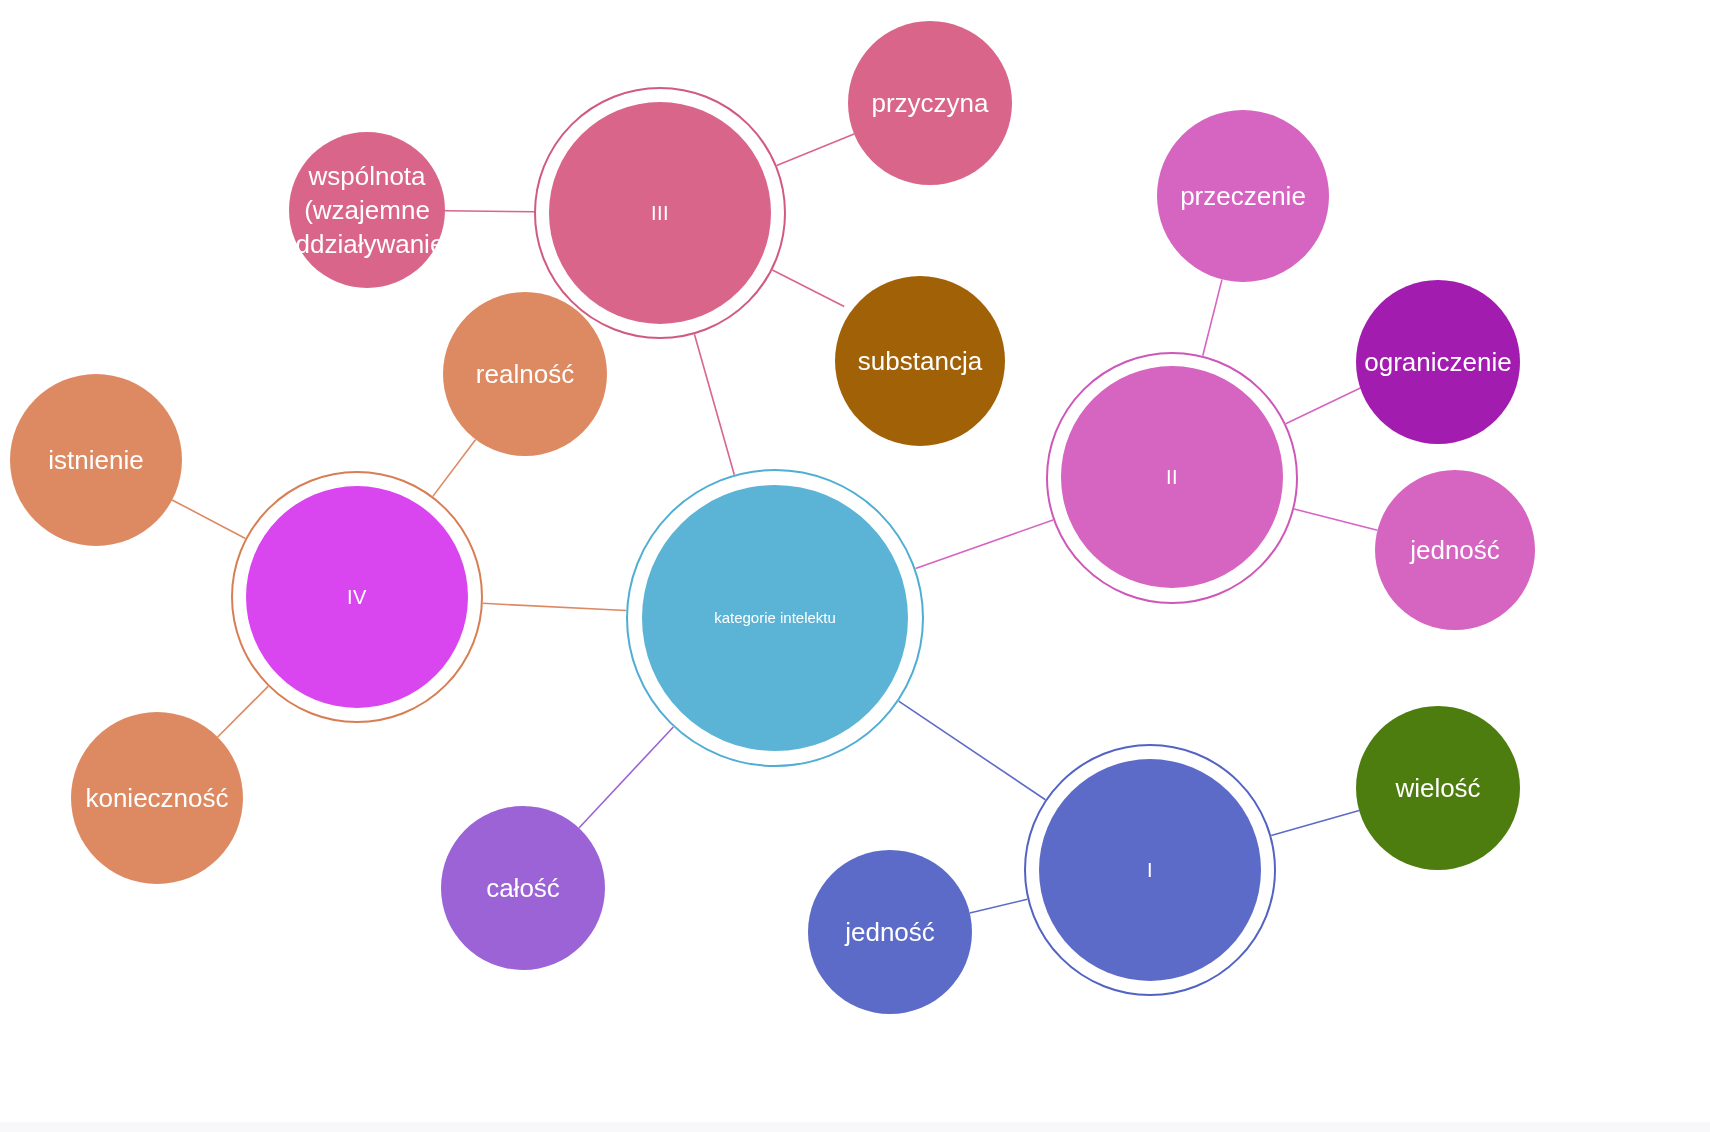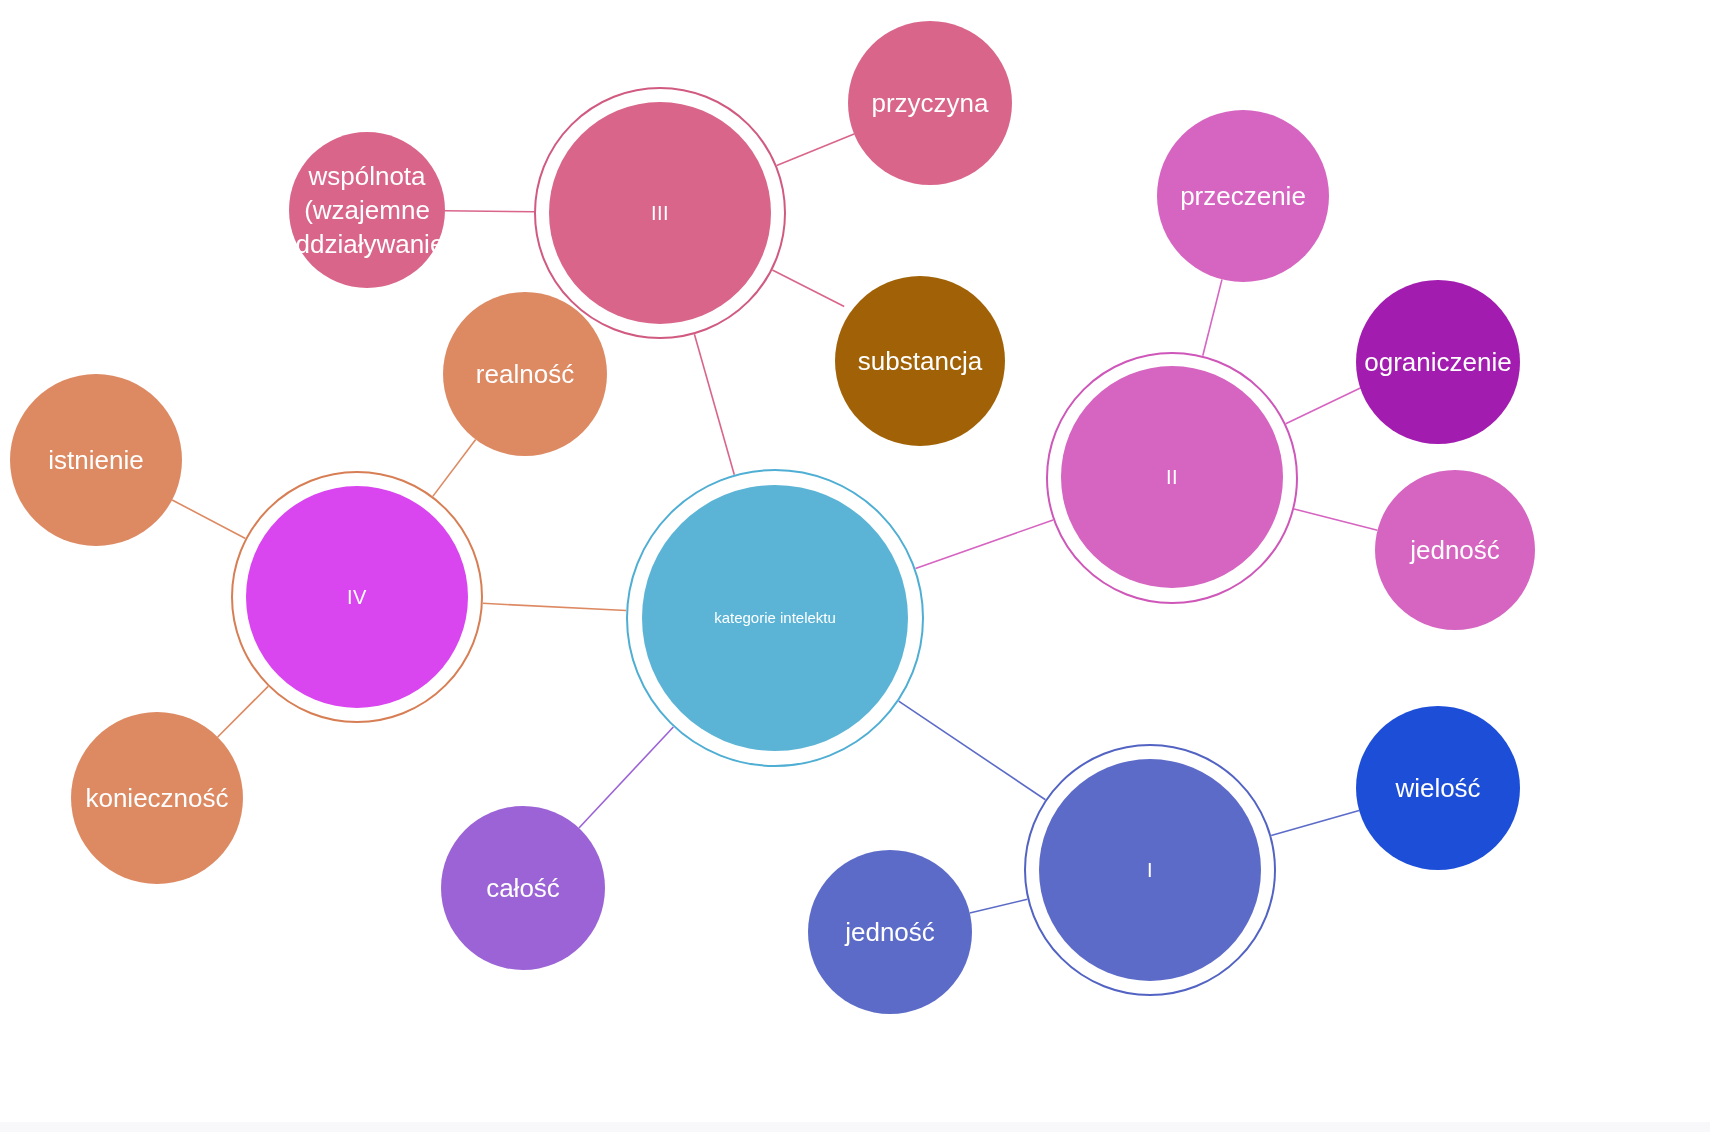--- a/index.html
+++ b/index.html
@@ -115,21 +115,21 @@
       <div class="node leaf" style="left: 1356px; top: 280px; width: 164px; height: 164px; background: #a21caf;">
         <span class="node-label">ograniczenie</span>
       </div>
       <div class="node leaf" style="left: 1375px; top: 470px; width: 160px; height: 160px; background: rgb(214, 100, 193);">
         <span class="node-label">jedność</span>
       </div>
       <div class="ring" style="left: 1024px; top: 744px; width: 252px; height: 252px; border-color: rgb(82, 99, 195);"></div>
       <div class="node hub" style="left: 1039px; top: 759px; width: 222px; height: 222px; background: rgb(92, 107, 200);">
         <span class="node-label">I</span>
       </div>
-      <div class="node leaf" style="left: 1356px; top: 706px; width: 164px; height: 164px; background: #1d4ed8;">
+      <div class="node leaf" style="left: 1356px; top: 706px; width: 164px; height: 164px; background: #4d7c0f;">
         <span class="node-label">wielość</span>
       </div>
       <div class="node leaf" style="left: 808px; top: 850px; width: 164px; height: 164px; background: rgb(92, 107, 200);">
         <span class="node-label">jedność</span>
       </div>
       <div class="ring" style="left: 231px; top: 471px; width: 252px; height: 252px; border-color: rgb(215, 126, 85);"></div>
       <div class="node hub" style="left: 246px; top: 486px; width: 222px; height: 222px; background: #d946ef;">
         <span class="node-label">IV</span>
       </div>
       <div class="node leaf" style="left: 443px; top: 292px; width: 164px; height: 164px; background: rgb(221, 138, 99);">

